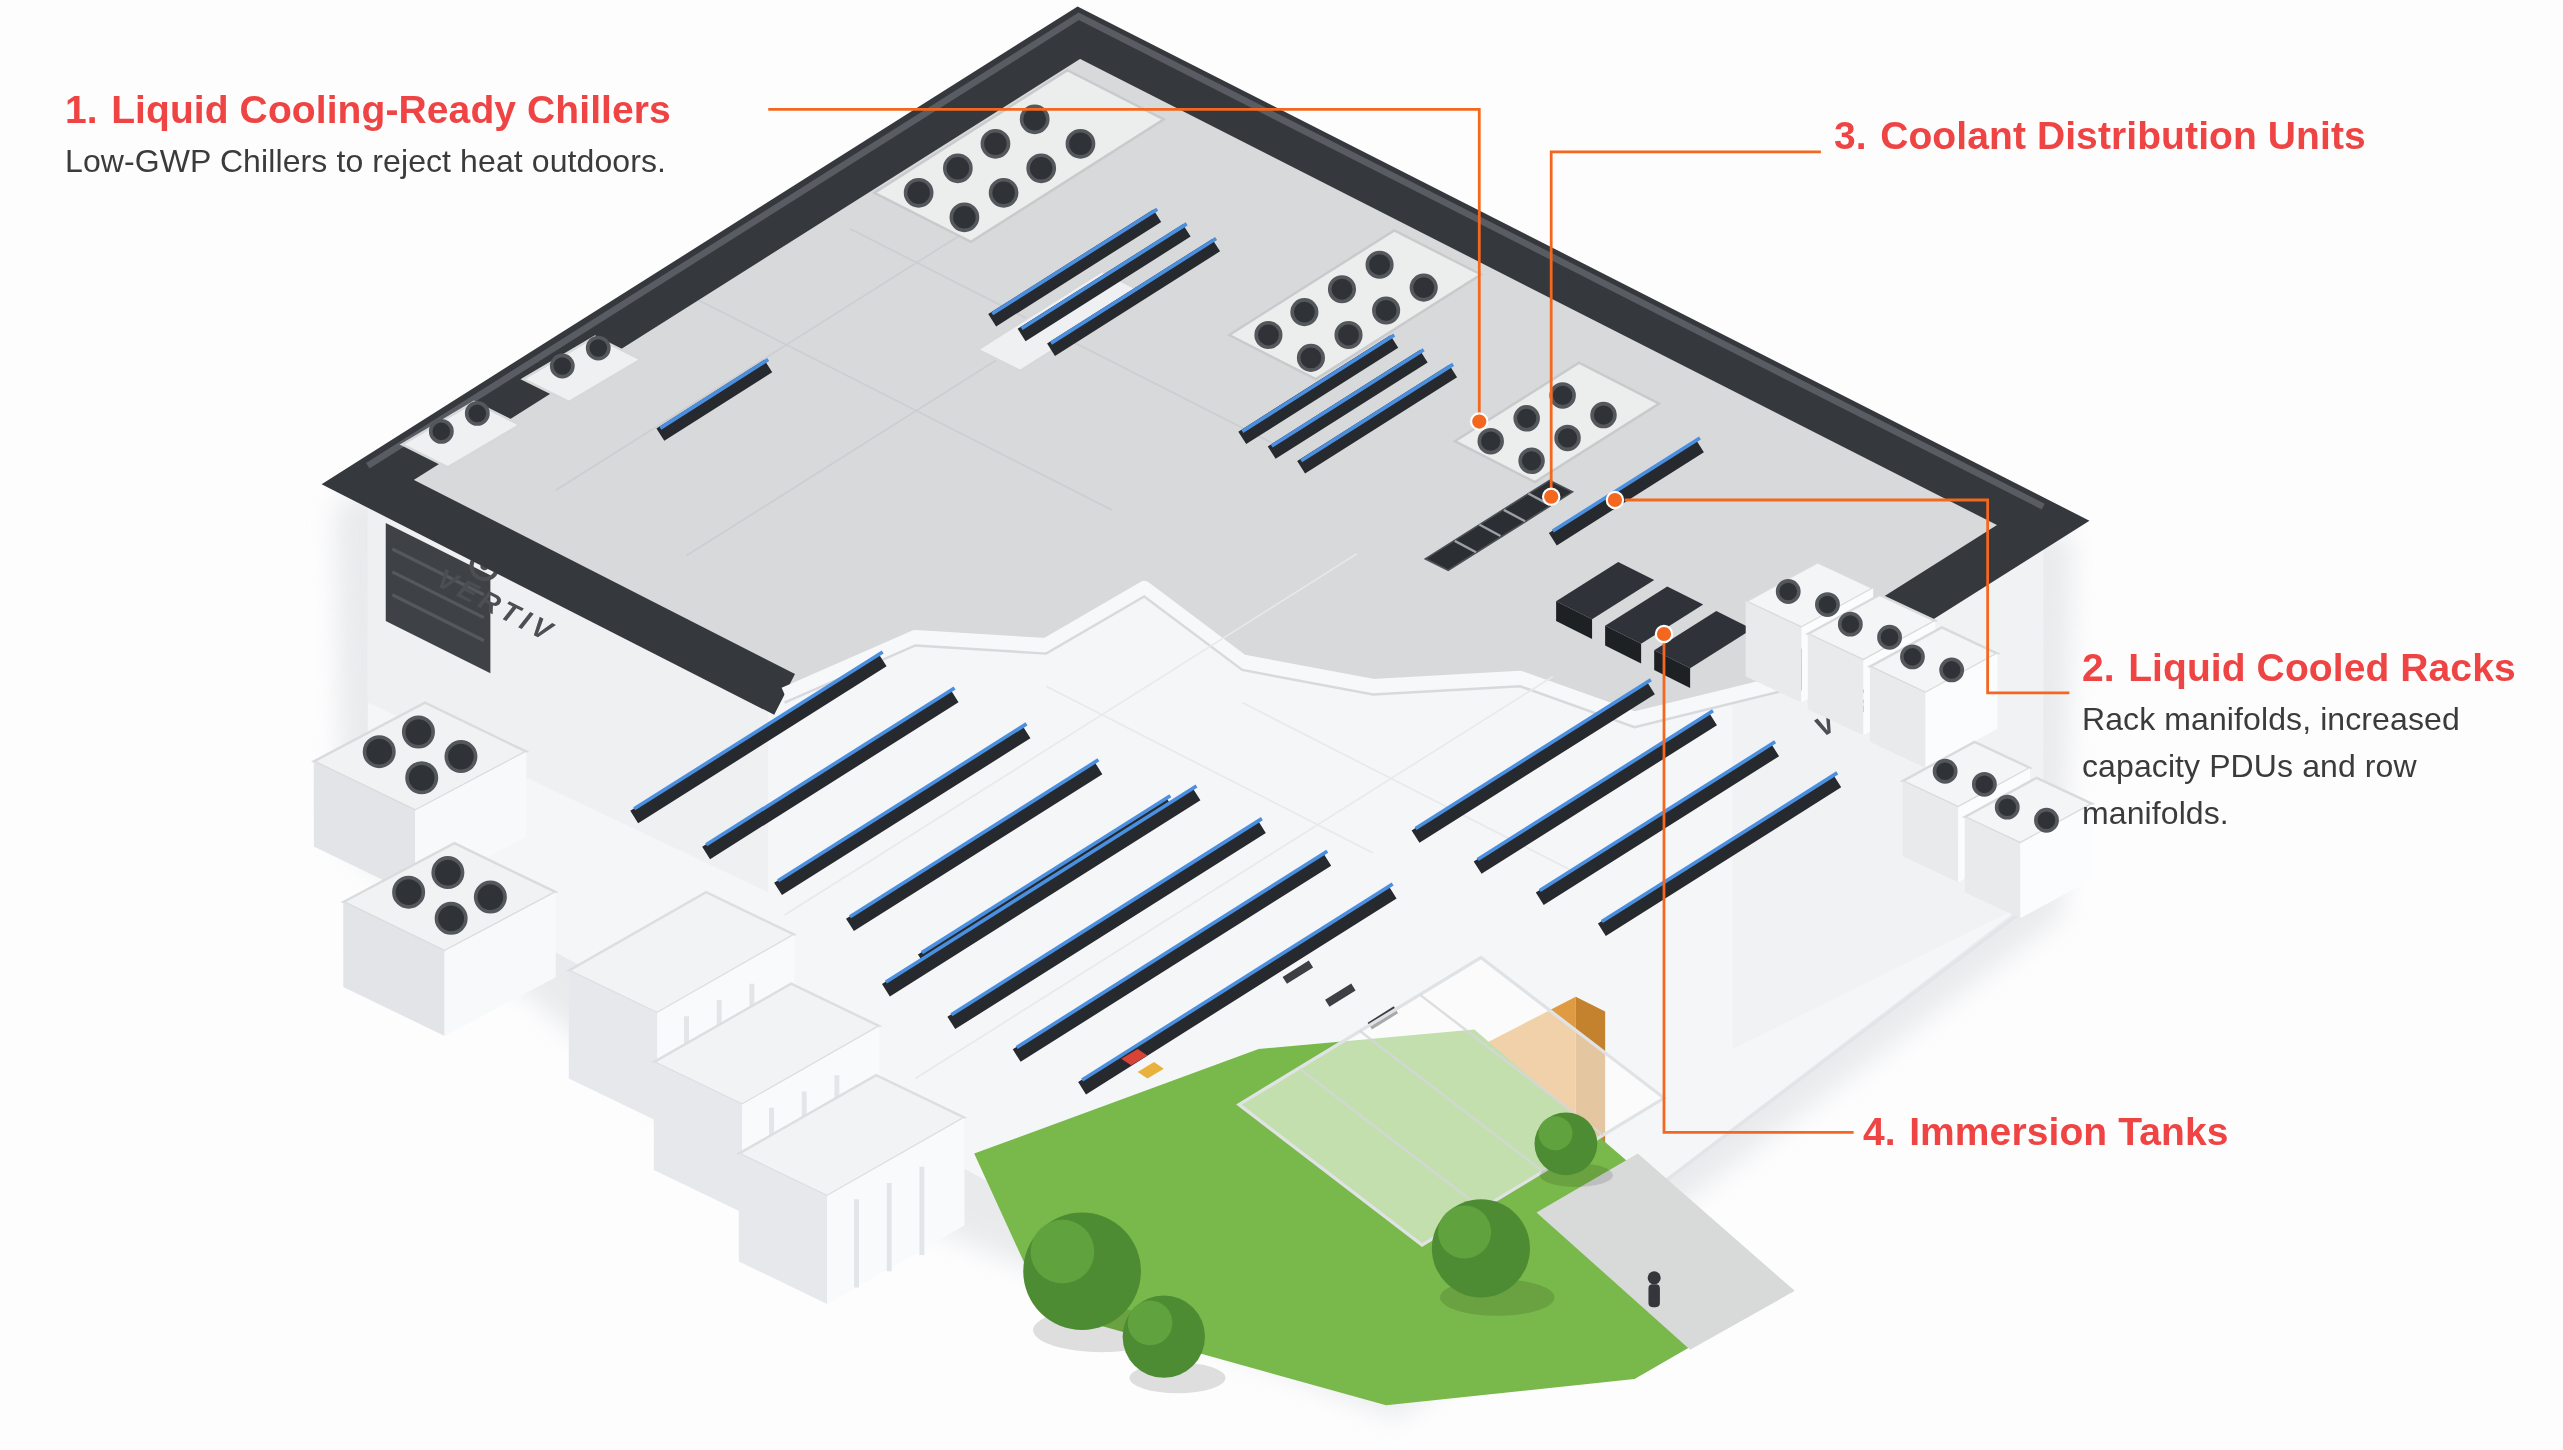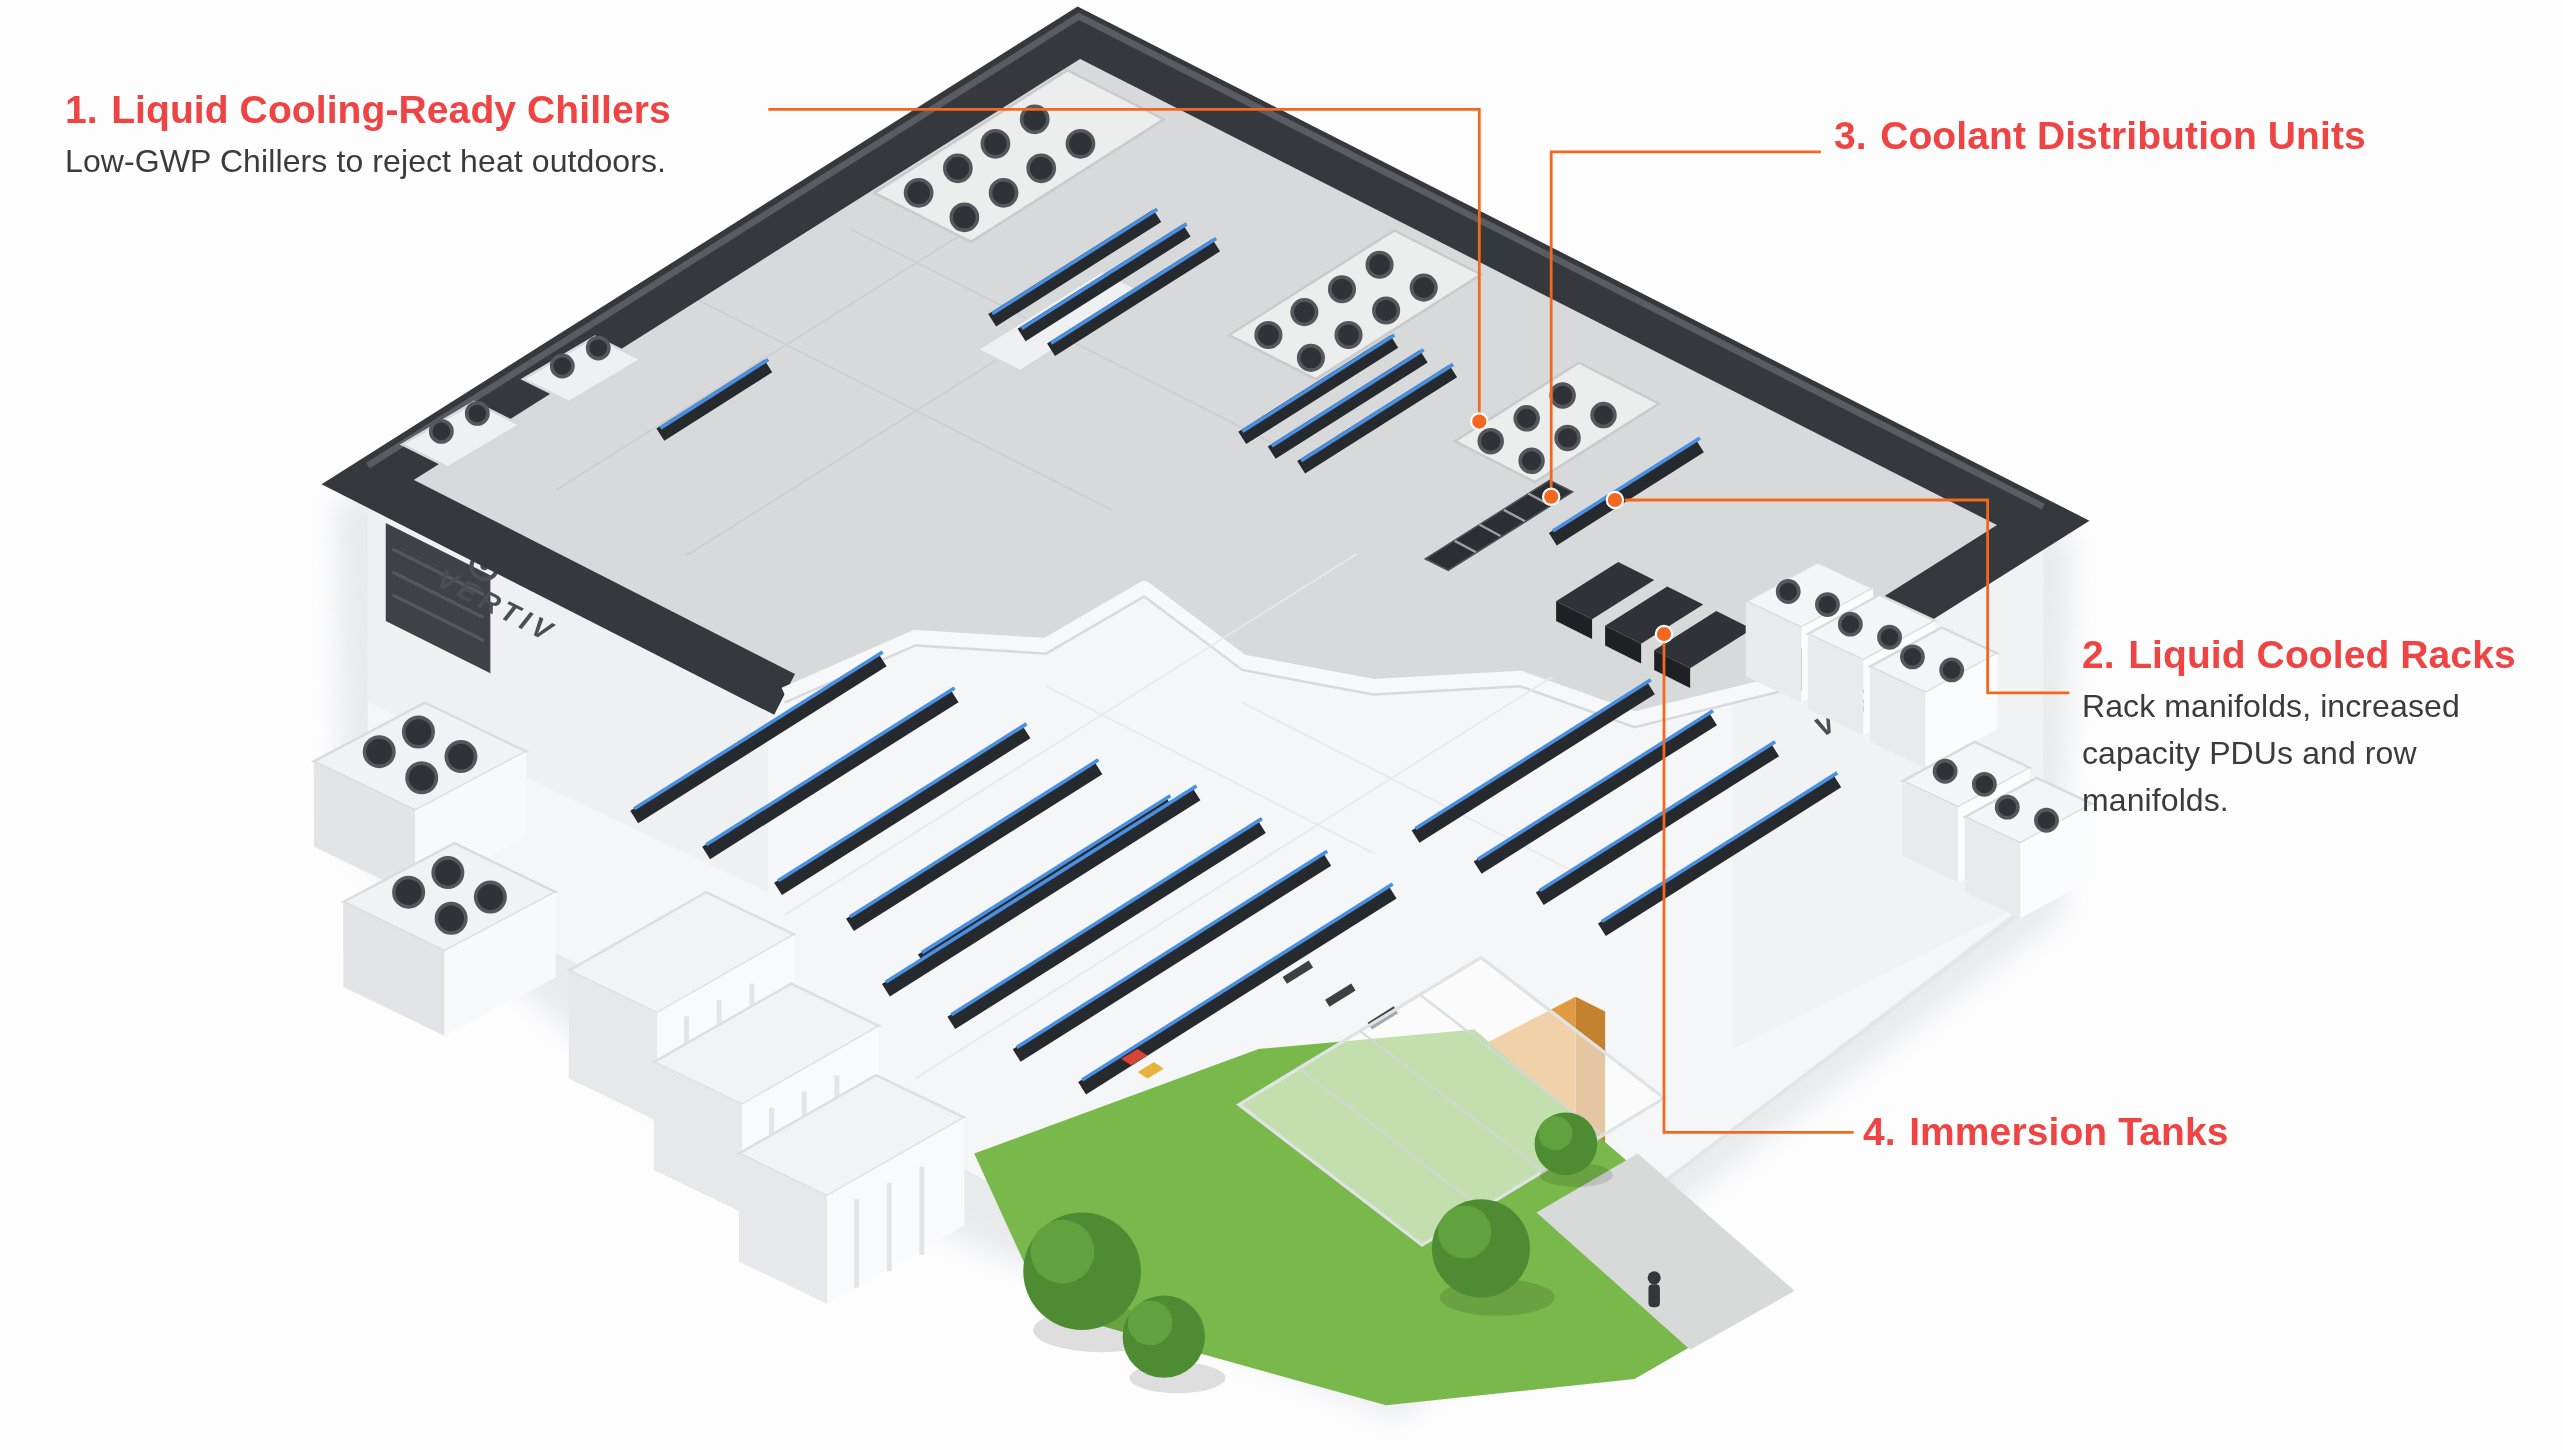--- a/index.html
+++ b/index.html
@@ -16,21 +16,21 @@
     font-size:39px; font-weight:700; color:#ef4444;
     line-height:48px; white-space:nowrap; letter-spacing:0.1px;
   }
   .callout h2 .num { margin-right:13.4px; }
   .callout p {
     font-size:32px; color:#3B3B3B; line-height:47px; margin-top:4px;
     letter-spacing:0.1px;
   }
   .c1 { left:65px;  top:86px;  width:739px; }
   .c3 { left:1834px;top:112px;  width:578px;  }
-  .c2 { left:2082px;top:631px;  width:463px;  }
+  .c2 { left:2082px;top:644px;  width:463px;  }
   .c4 { left:1863px;top:1108px; width:605px;  }
 
   
   .fan   { fill:#2f3337; stroke:#54585d; stroke-width:2.2; }
   .rackdark { stroke:#26292d; stroke-width:9; fill:none; }
   .rackblue { stroke:#4a8fe0; stroke-width:2.2; fill:none; }
   .tile  { stroke:#c9cbce; stroke-width:1; fill:none; opacity:.8; }
   .ftile { stroke:#e7e9eb; stroke-width:1; fill:none; }
   .leader{ fill:none; stroke:#F4671F; stroke-width:1.7; }
   .dot   { fill:#F4671F; stroke:#ffffff; stroke-width:1.3; }

